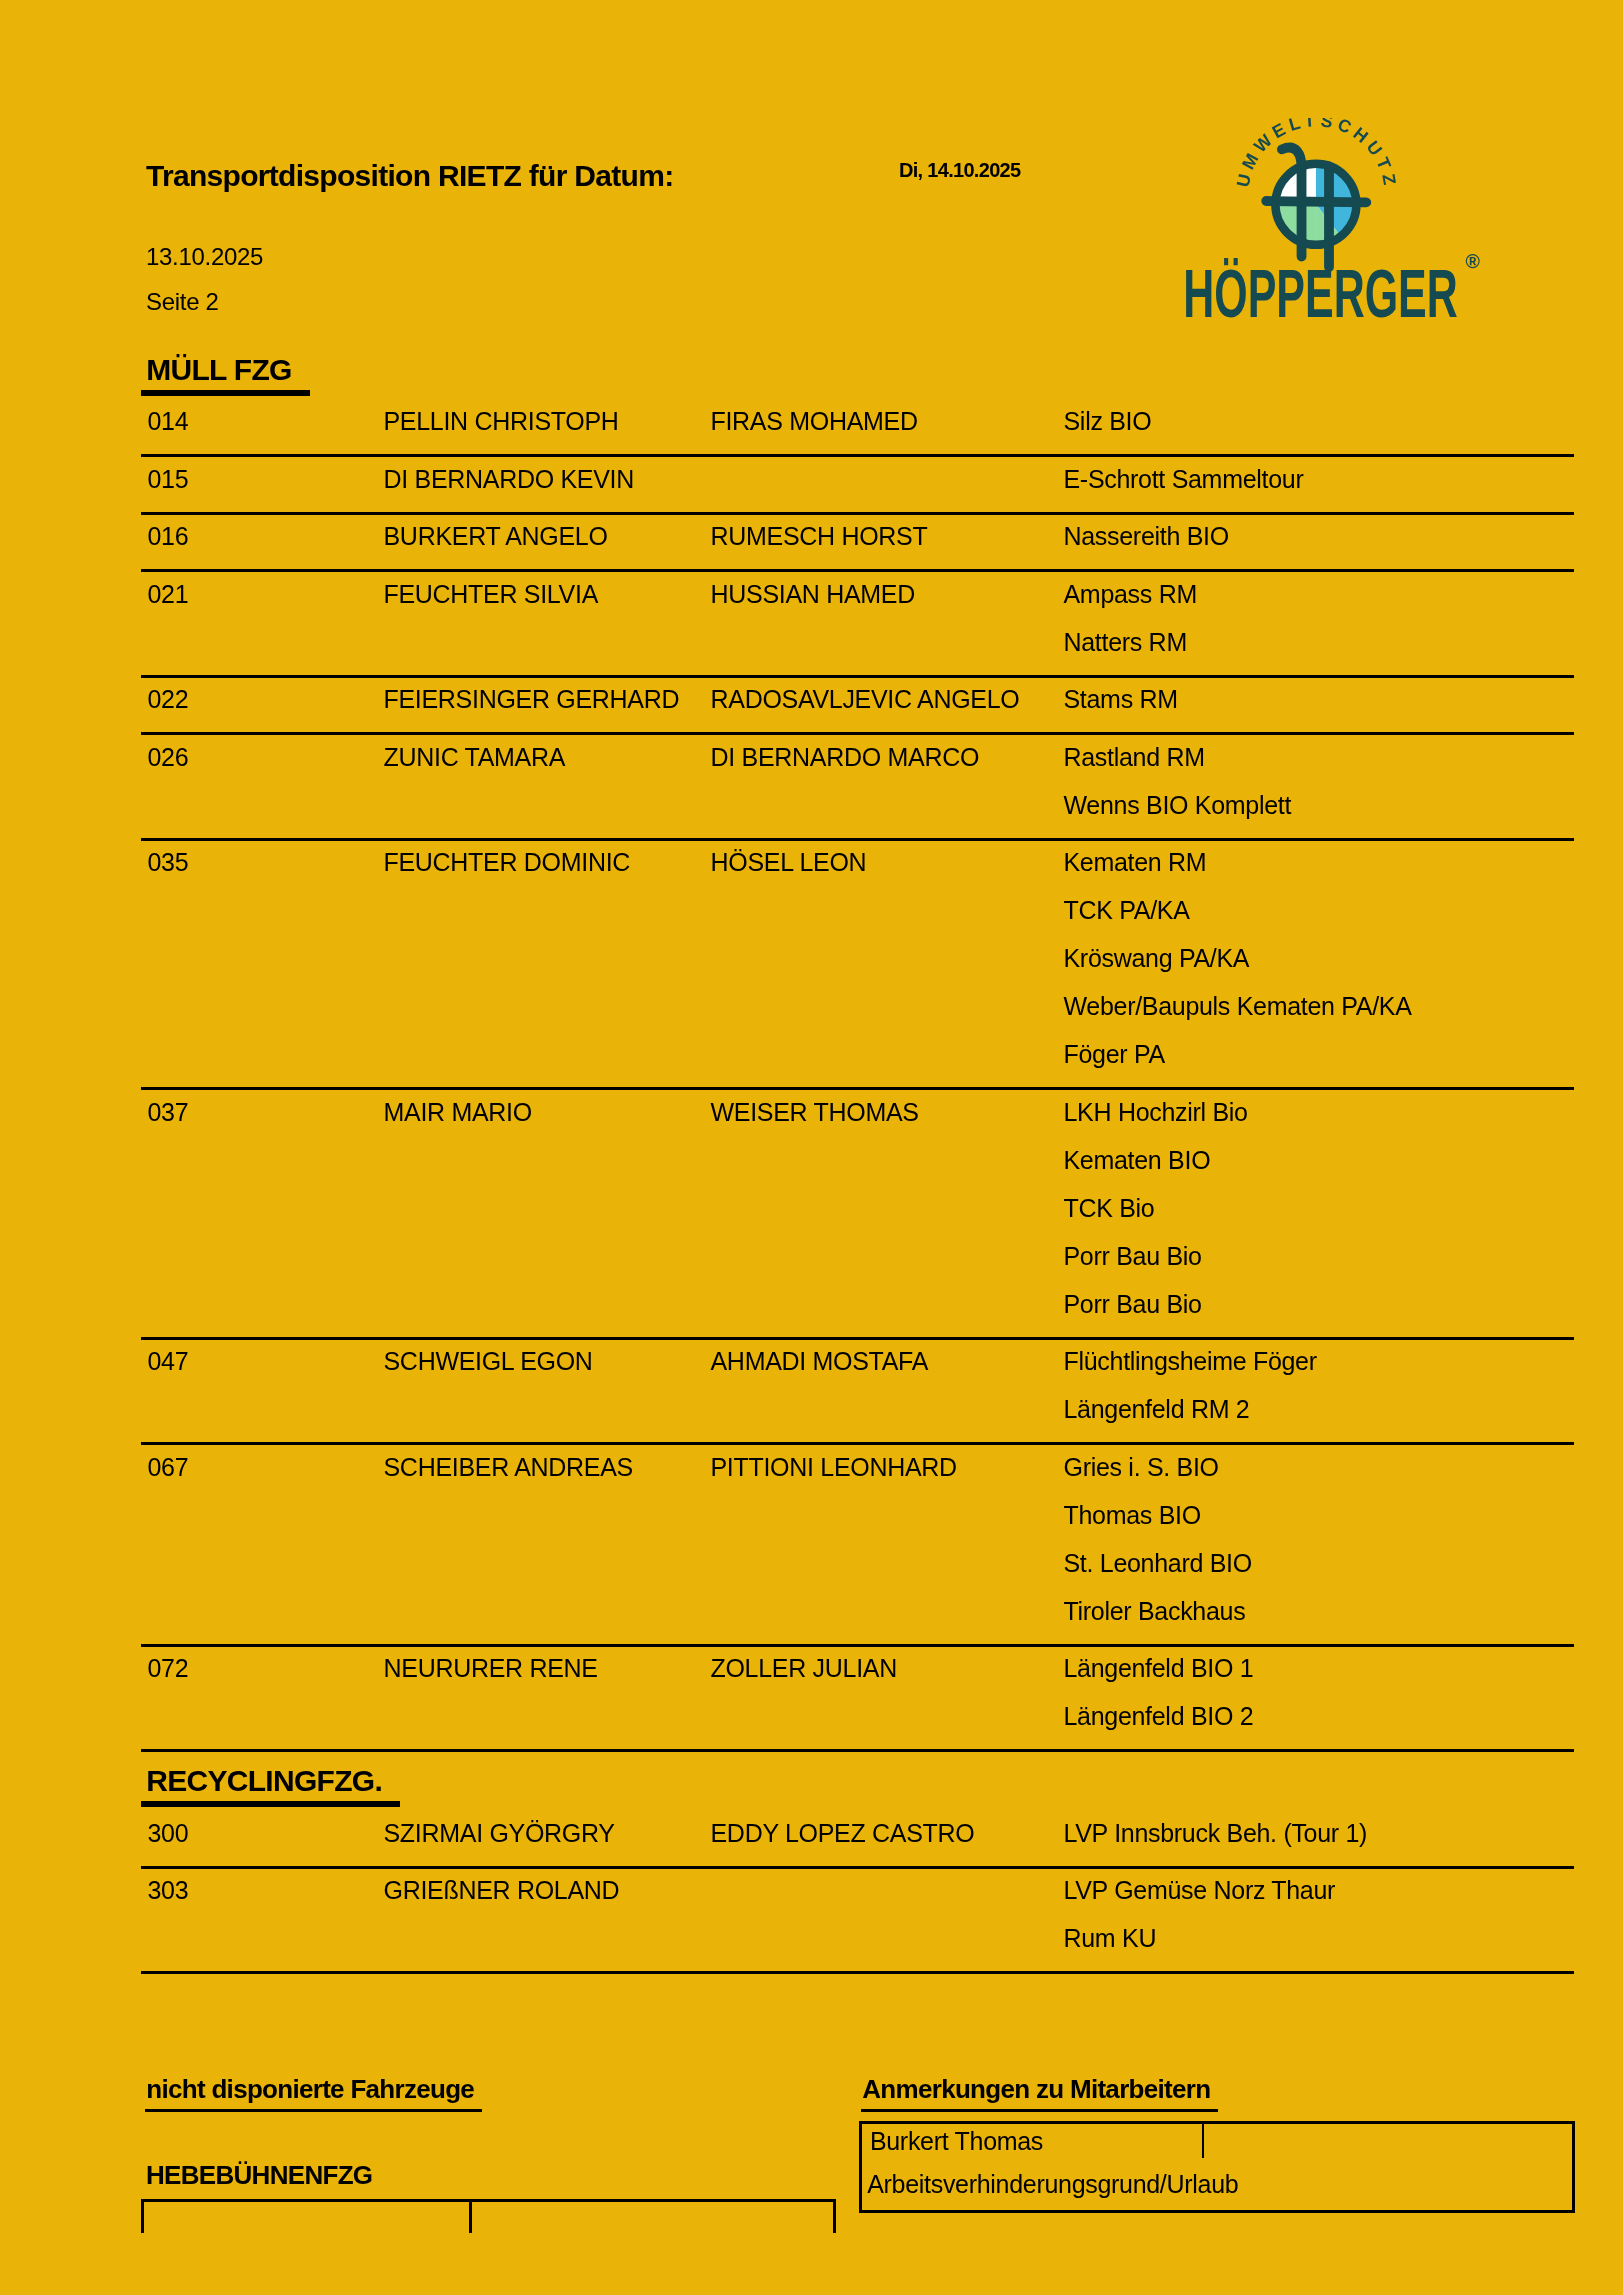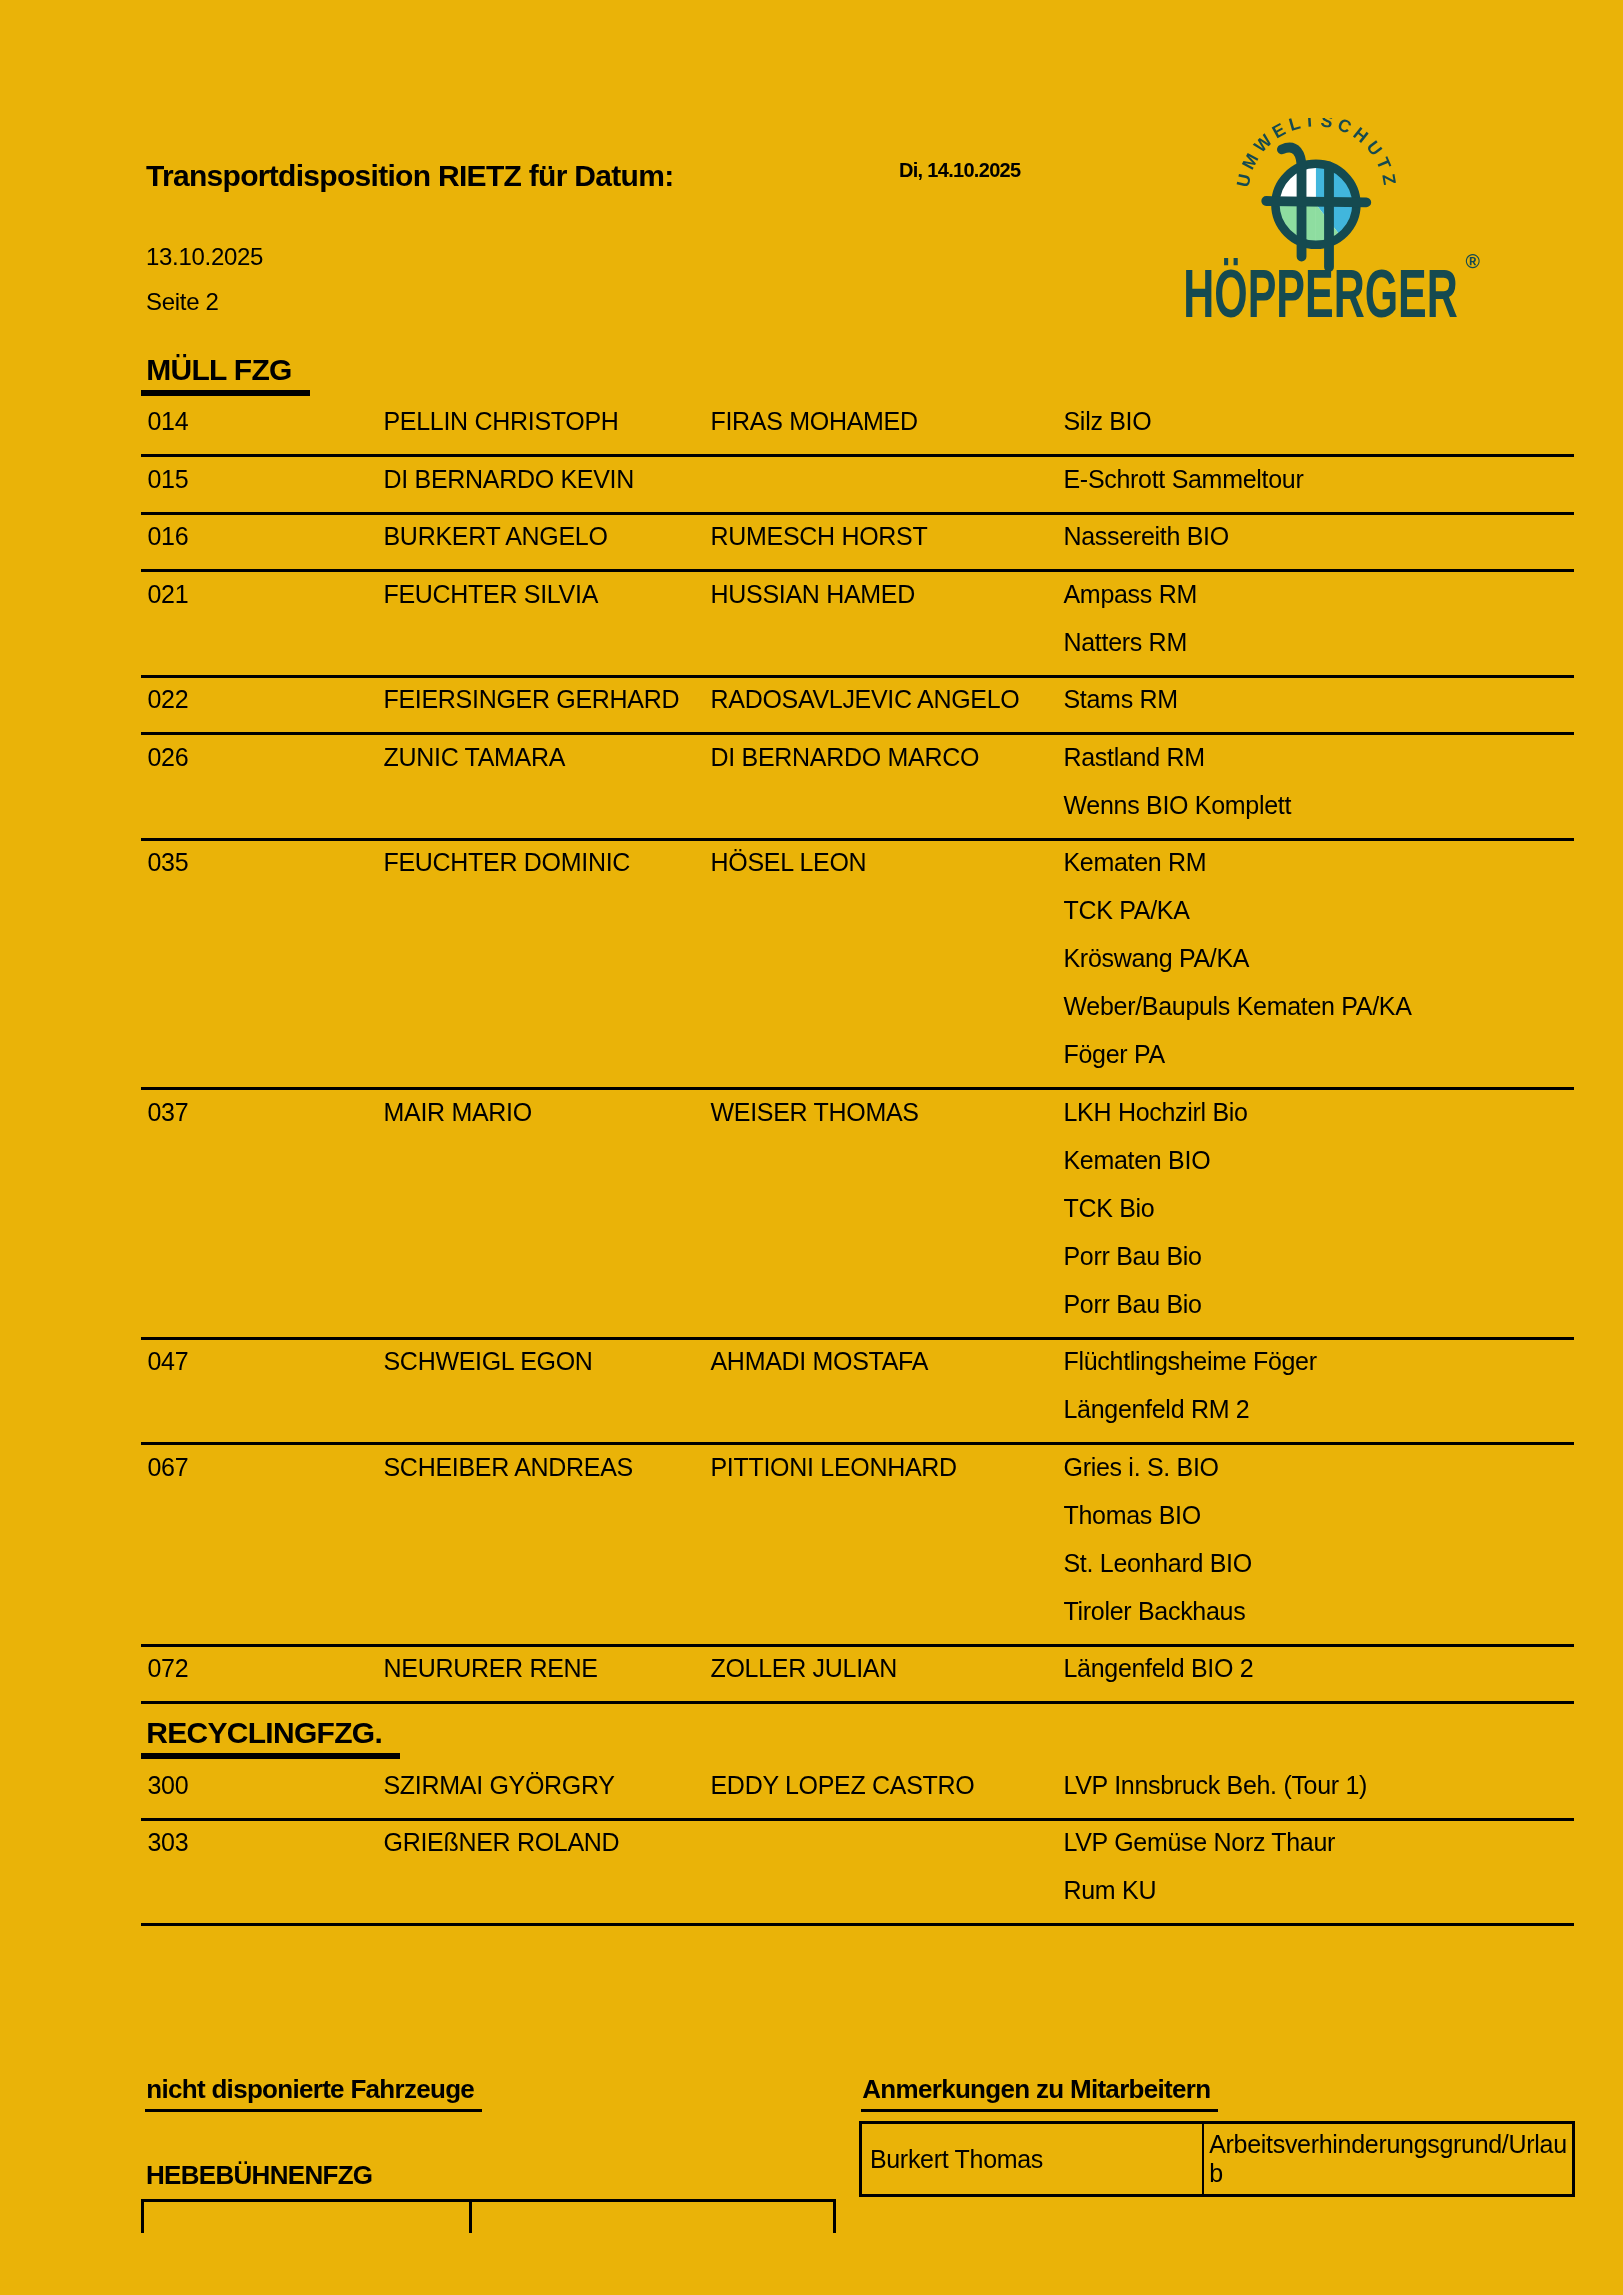--- a/index.html
+++ b/index.html
@@ -50,25 +50,26 @@
     border-bottom:3.9px solid #000;
     padding:0 7.9px 3.9px 1.3px;
     letter-spacing:-0.7px;
     white-space:nowrap;
     margin-top:9px;
   }
   .fh-left{left:145px;top:2065px;}
   .fh-right{left:861px;top:2065px;}
   .notes-table{
     position:absolute;left:859px;top:2121px;
-    width:716px;height:76px;
+    width:716px;height:92px;
     border:3.3px solid #000;
     display:flex;
     box-sizing:border-box;
     letter-spacing:-0.3px;
+    flex-direction:column;
   }
   .notes-cell{
     box-sizing:border-box;
     font-size:25px;line-height:29px;
     display:flex;flex-direction:column;justify-content:center;
     padding:2.6px 3.9px 2.6px 7.9px;
   }
   .notes-name{width:342px;border-right:2.6px solid #000;}
   .notes-note{flex:1;overflow-wrap:anywhere;padding-left:5.2px;}
   .bottom-heading{
@@ -217,20 +218,21 @@
               <div class="tour-line">Thomas BIO</div>
               <div class="tour-line">St. Leonhard BIO</div>
               <div class="tour-line">Tiroler Backhaus</div>
             </div>
           </div>
           <div class="row">
             <div class="cell num">072</div>
             <div class="cell drv">NEURURER RENE</div>
             <div class="cell drv">ZOLLER JULIAN</div>
             <div class="cell tours">
+              <div class="tour-line">Längenfeld BIO 1</div>
               <div class="tour-line">Längenfeld BIO 2</div>
             </div>
           </div>
         </div></section>
       <section><div class="sec-heading">RECYCLINGFZG.</div><div class="rows">
           <div class="row">
             <div class="cell num">300</div>
             <div class="cell drv">SZIRMAI GYÖRGRY</div>
             <div class="cell drv">EDDY LOPEZ CASTRO</div>
             <div class="cell tours">

